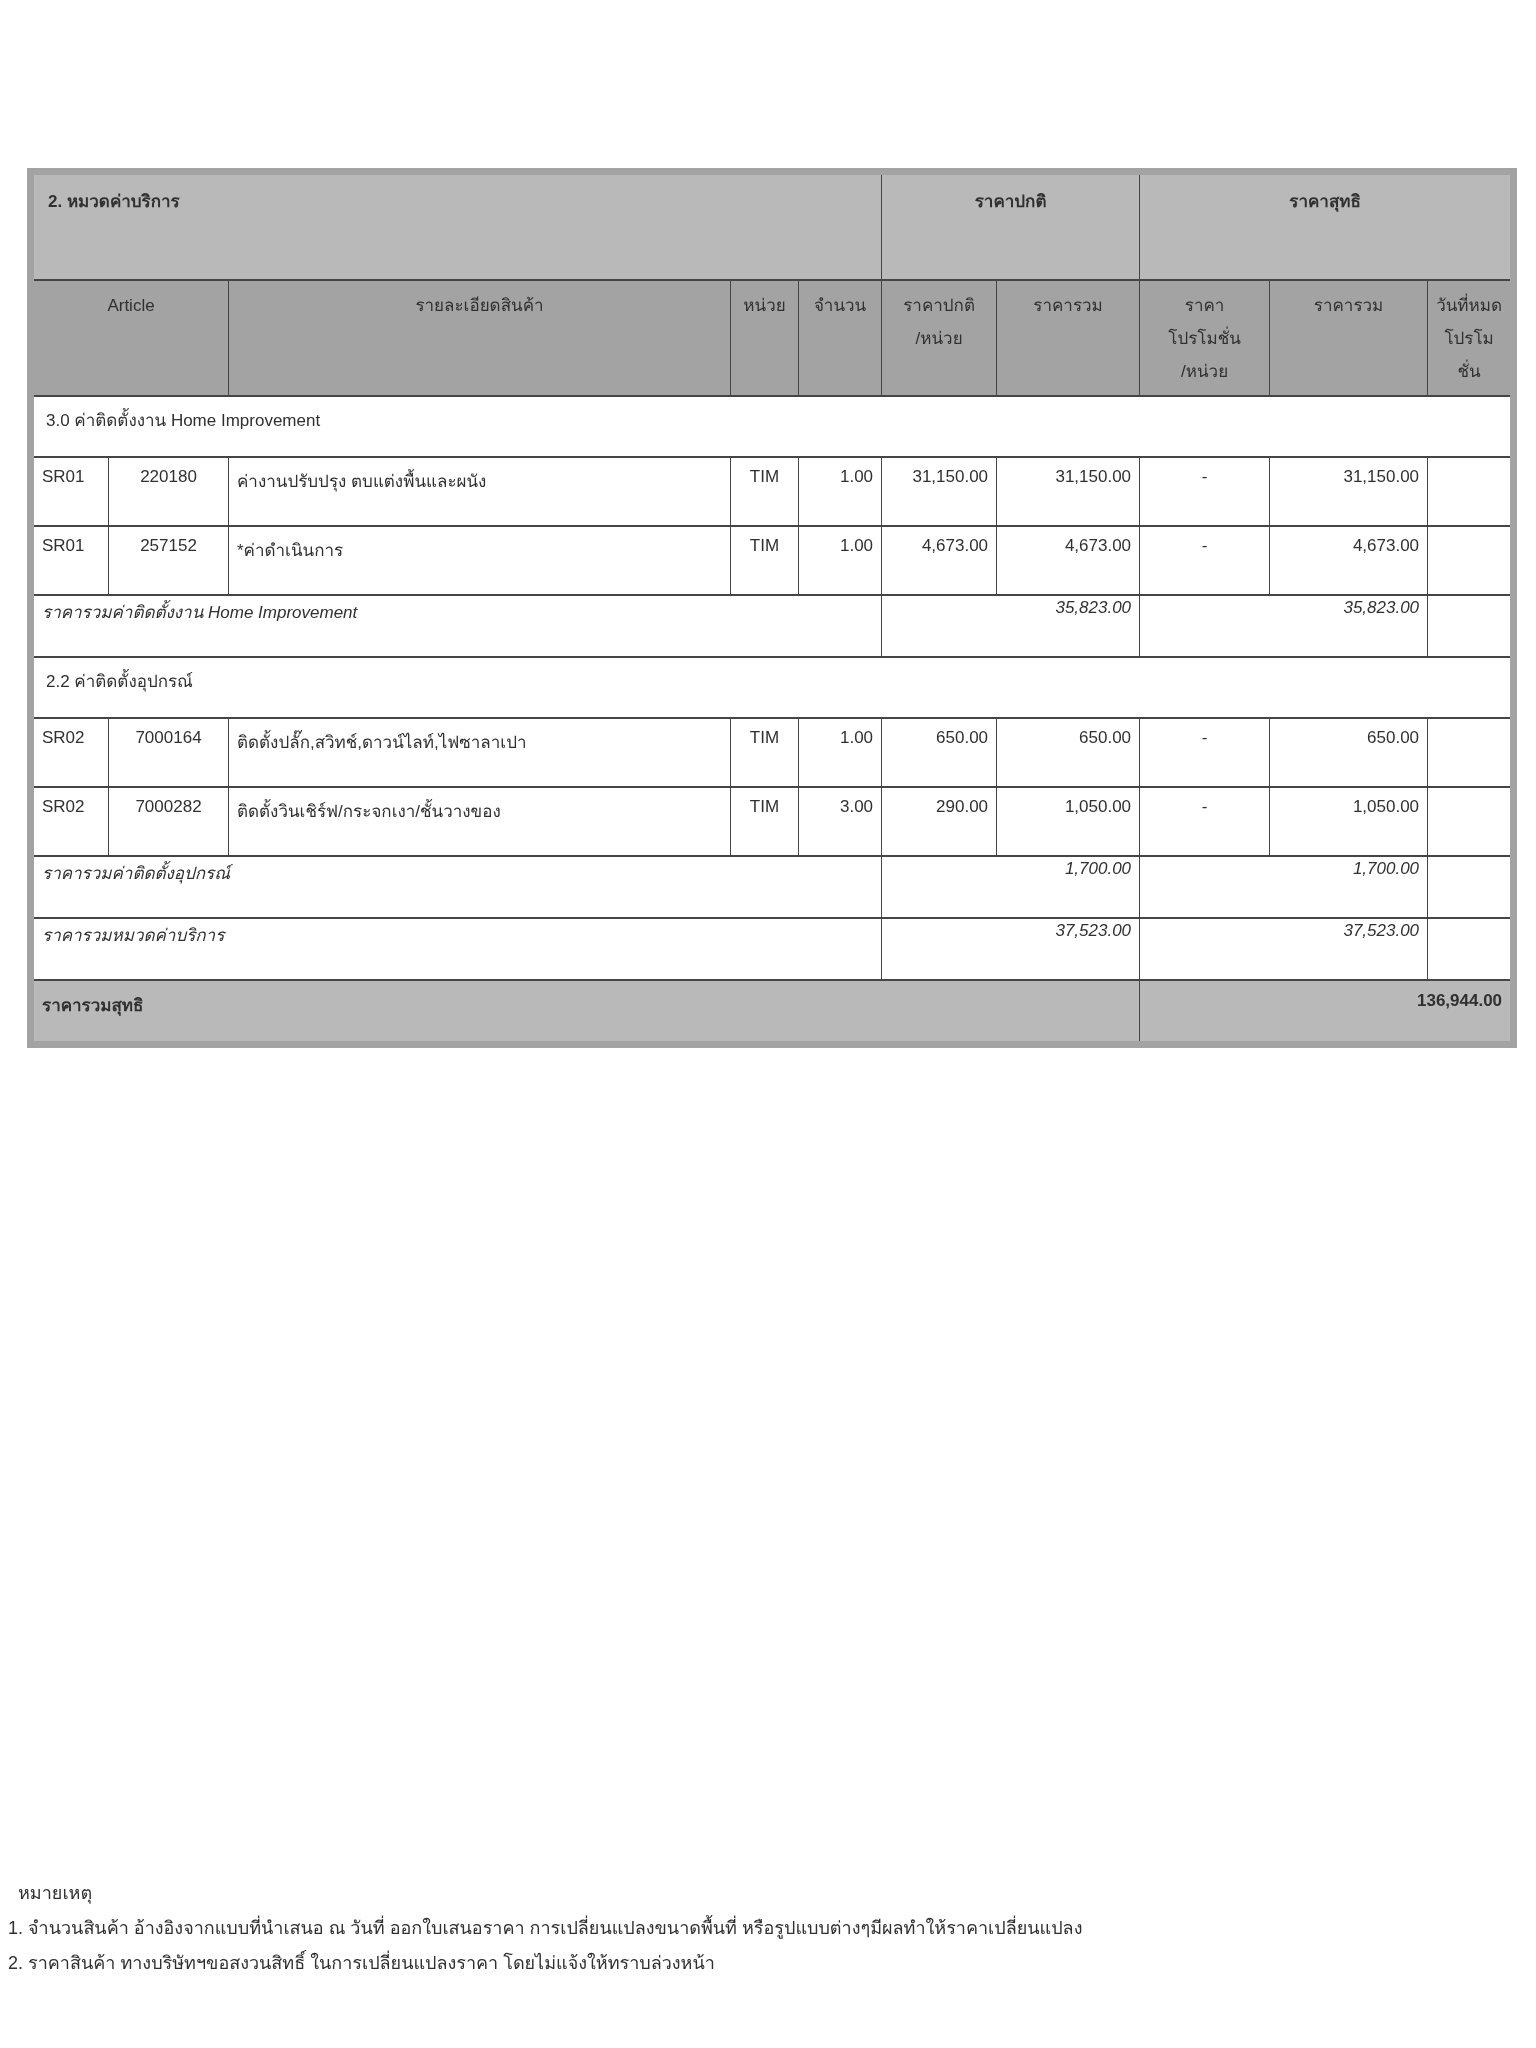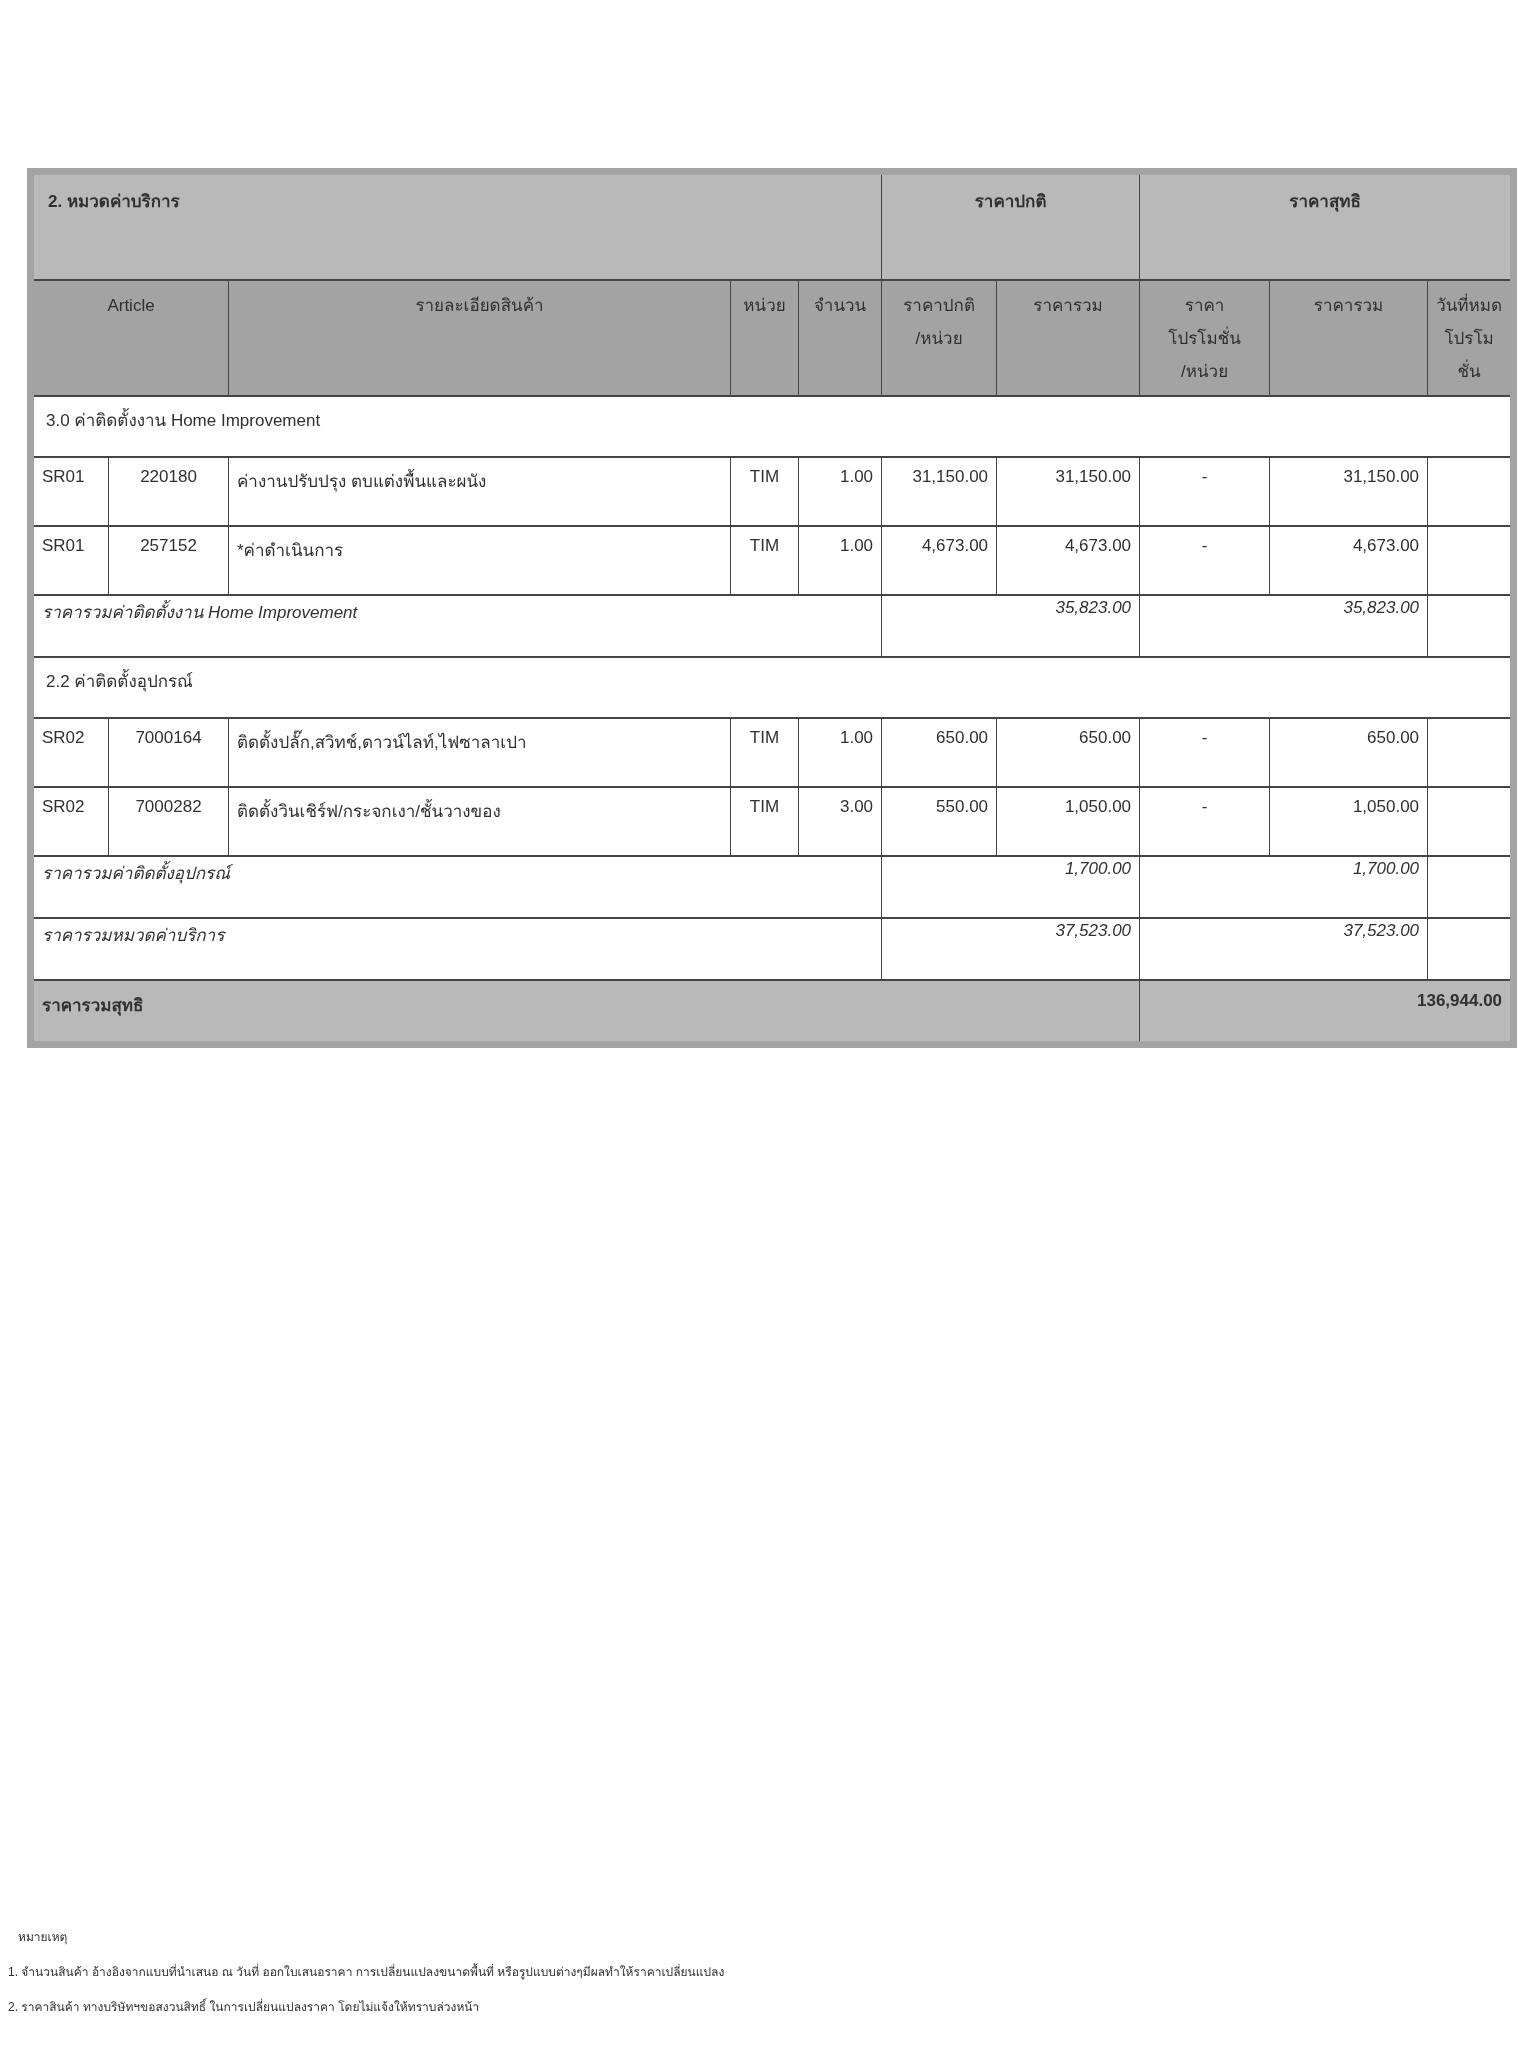--- a/index.html
+++ b/index.html
@@ -79,23 +79,23 @@
     padding-top: 10px;
     font-weight: bold;
   }
   tr.grand-row td.grand-value {
     text-align: right;
     font-weight: bold;
   }
   .notes {
     position: absolute;
     left: 8px;
-    top: 1920px;
+    top: 1876px;
     width: 1300px;
-    font-size: 12px;
+    font-size: 18px;
     line-height: 35px;
   }
   .notes .notes-title { padding-left: 10px; }
 </style>
 </head>
 <body>
 
 <div class="page">
 
   <table class="quote">
@@ -194,21 +194,21 @@
       <td class="c-right">650.00</td>
       <td class="c-center"></td>
     </tr>
 
     <tr class="data-row">
       <td class="c-left">SR02</td>
       <td class="c-center">7000282</td>
       <td class="c-left">ติดตั้งวินเชิร์ฟ/กระจกเงา/ชั้นวางของ</td>
       <td class="c-center">TIM</td>
       <td class="c-right">3.00</td>
-      <td class="c-right">550.00</td>
+      <td class="c-right">290.00</td>
       <td class="c-right">1,050.00</td>
       <td class="c-center">-</td>
       <td class="c-right">1,050.00</td>
       <td class="c-center"></td>
     </tr>
 
     <tr class="subtotal-row">
       <td colspan="5" class="c-left">ราคารวมค่าติดตั้งอุปกรณ์</td>
       <td colspan="2" class="c-right">1,700.00</td>
       <td colspan="2" class="c-right">1,700.00</td>

